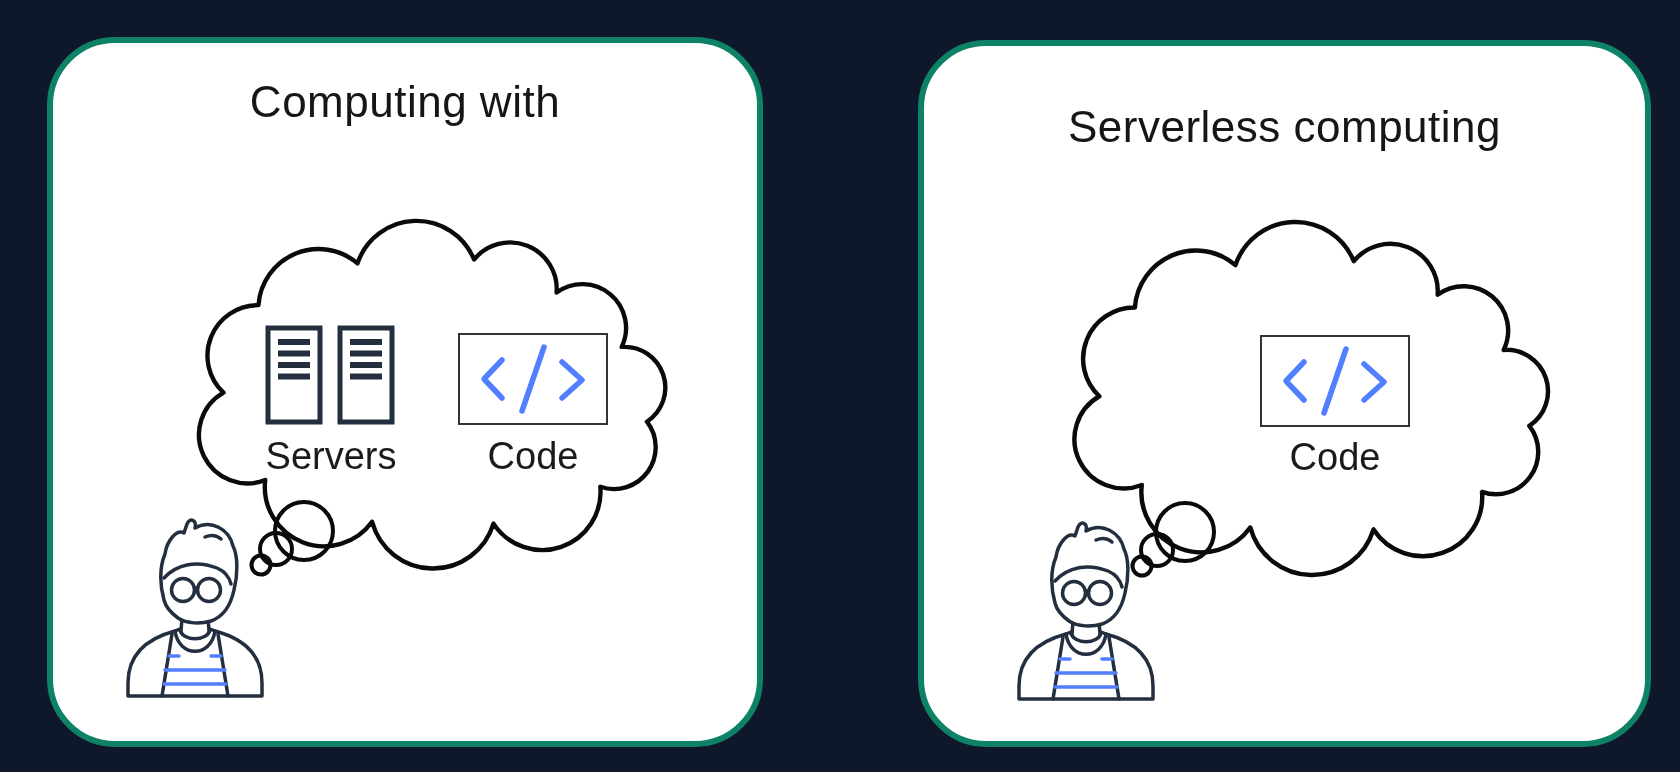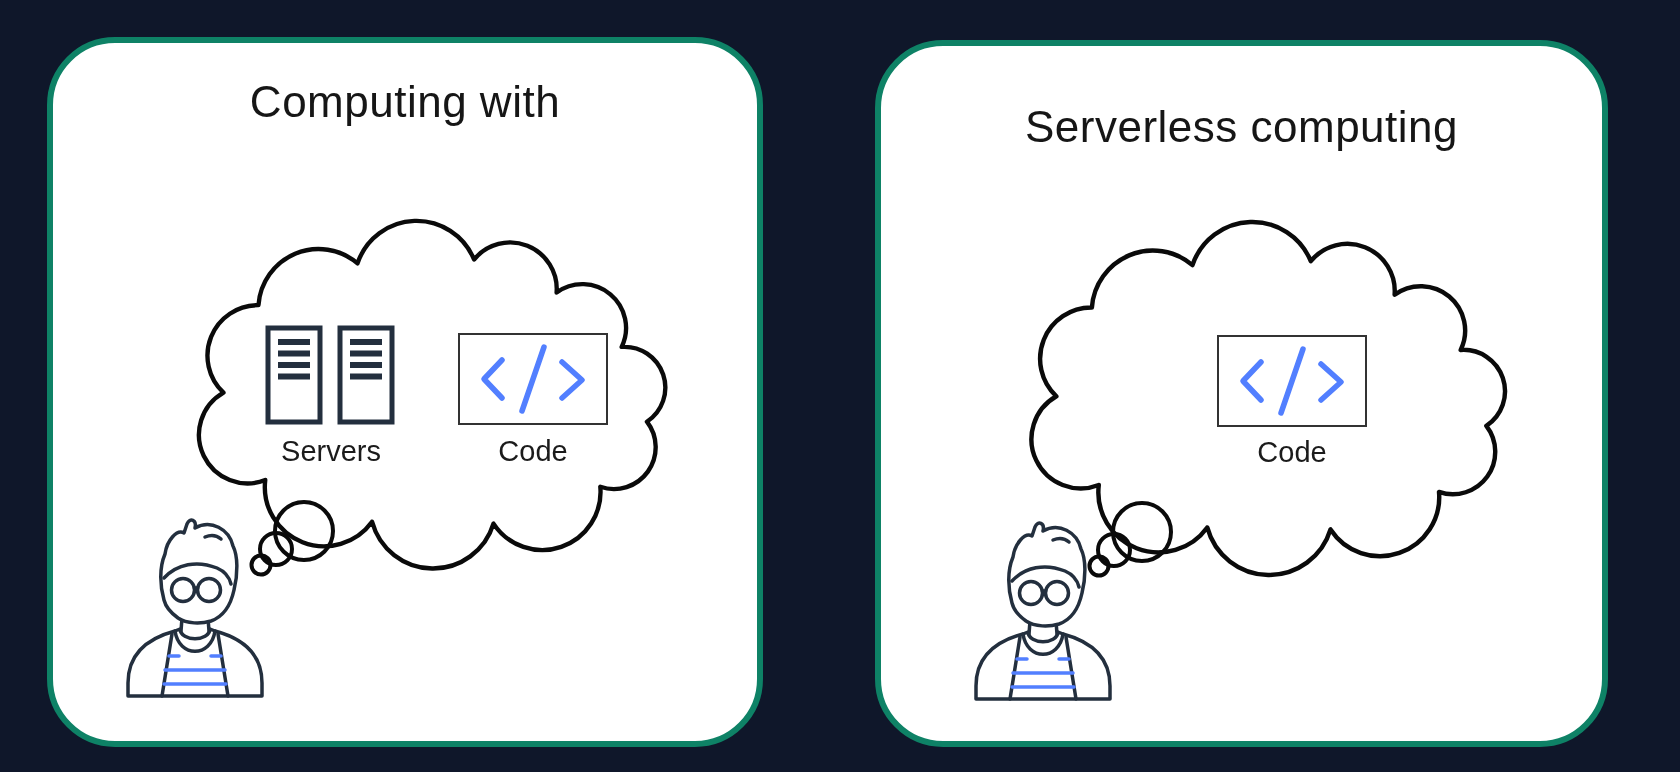--- a/index.html
+++ b/index.html
@@ -16,38 +16,38 @@
     overflow: hidden;
   }
   .panel {
     position: absolute;
     border: 6px solid #0e8266;
     border-radius: 68px;
     background: #ffffff;
     box-sizing: border-box;
   }
   .panel.left  { left: 47px;  top: 37px; width: 716px; height: 710px; }
-  .panel.right { left: 875px; top: 40px; width: 733px; height: 707px; }
+  .panel.right { left: 918px; top: 40px; width: 733px; height: 707px; }
   .panel-title {
     position: absolute;
     left: 0; right: 0;
     text-align: center;
     color: #161616;
     font-size: 44px;
     line-height: 58px;
     font-weight: 400;
     letter-spacing: 0.5px;
   }
   .panel.left  .panel-title { top: 30px; }
   .panel.right .panel-title { top: 52px; }
   .abs { position: absolute; }
   .item-label {
     position: absolute;
     color: #1b1b1b;
-    font-size: 29px;
+    font-size: 38px;
     font-weight: 400;
     text-align: center;
     white-space: nowrap;
     transform: translateX(-50%);
   }
   svg { display: block; overflow: visible; }
 </style>
 </head>
 <body>
 

